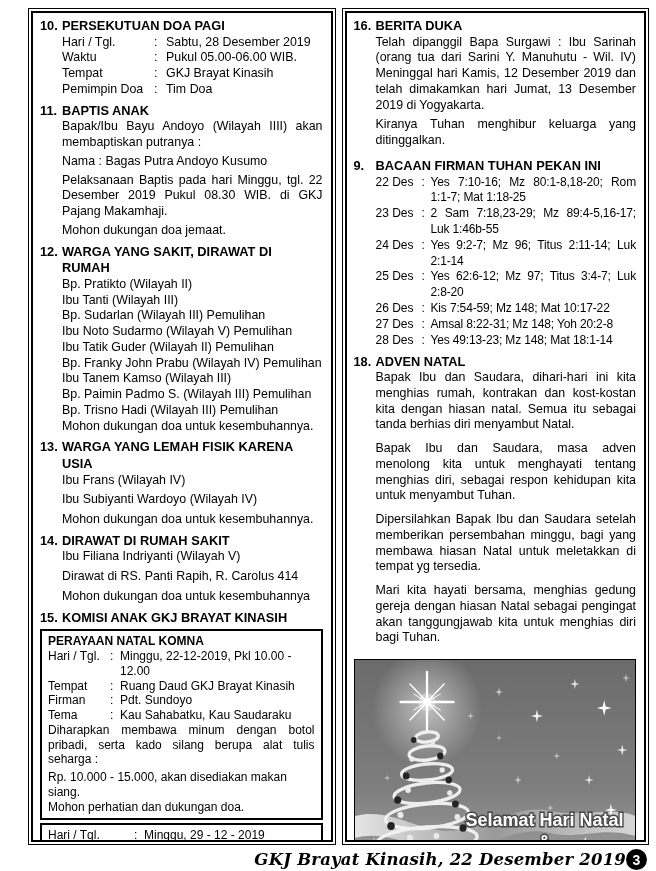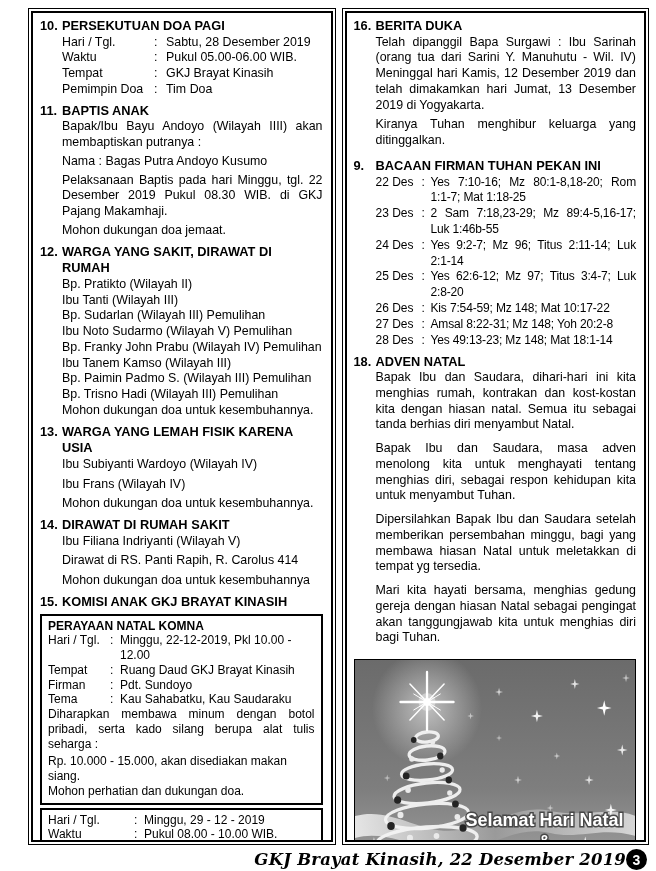--- a/index.html
+++ b/index.html
@@ -96,36 +96,37 @@
         <div class="section">
           <div class="sec-head">
             <span class="sec-num">12.</span>
             <span class="sec-title">WARGA YANG SAKIT, DIRAWAT DI RUMAH</span>
           </div>
           <div class="sec-body">
             <div class="plain-line">Bp. Pratikto (Wilayah II)</div>
             <div class="plain-line">Ibu Tanti (Wilayah III)</div>
             <div class="plain-line">Bp. Sudarlan (Wilayah III)  Pemulihan</div>
             <div class="plain-line">Ibu Noto Sudarmo (Wilayah V) Pemulihan</div>
+            <div class="plain-line">Ibu Tatik Guder (Wilayah II) Pemulihan</div>
             <div class="plain-line">Bp. Franky John Prabu (Wilayah IV) Pemulihan</div>
             <div class="plain-line">Ibu Tanem Kamso (Wilayah III)</div>
             <div class="plain-line">Bp. Paimin Padmo S. (Wilayah III) Pemulihan</div>
             <div class="plain-line">Bp. Trisno Hadi (Wilayah III) Pemulihan</div>
             <div class="plain-line">Mohon dukungan doa untuk kesembuhannya.</div>
           </div>
         </div>
 
         <div class="section">
           <div class="sec-head">
             <span class="sec-num">13.</span>
             <span class="sec-title">WARGA YANG LEMAH FISIK KARENA USIA</span>
           </div>
           <div class="sec-body">
+            <div class="plain-line line-sp">Ibu Frans (Wilayah IV)</div>
             <div class="plain-line line-sp">Ibu Subiyanti Wardoyo (Wilayah IV)</div>
-            <div class="plain-line line-sp">Ibu Frans (Wilayah IV)</div>
             <div class="plain-line line-sp">Mohon dukungan doa untuk kesembuhannya.</div>
           </div>
         </div>
 
         <div class="section">
           <div class="sec-head">
             <span class="sec-num">14.</span>
             <span class="sec-title">DIRAWAT DI RUMAH SAKIT</span>
           </div>
           <div class="sec-body">

